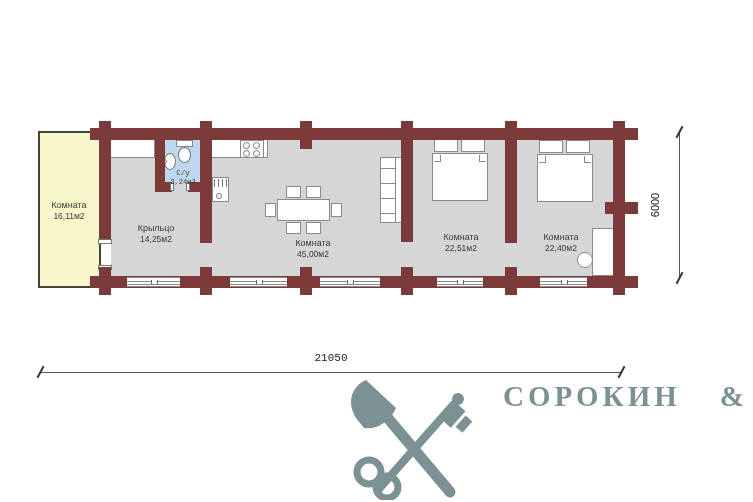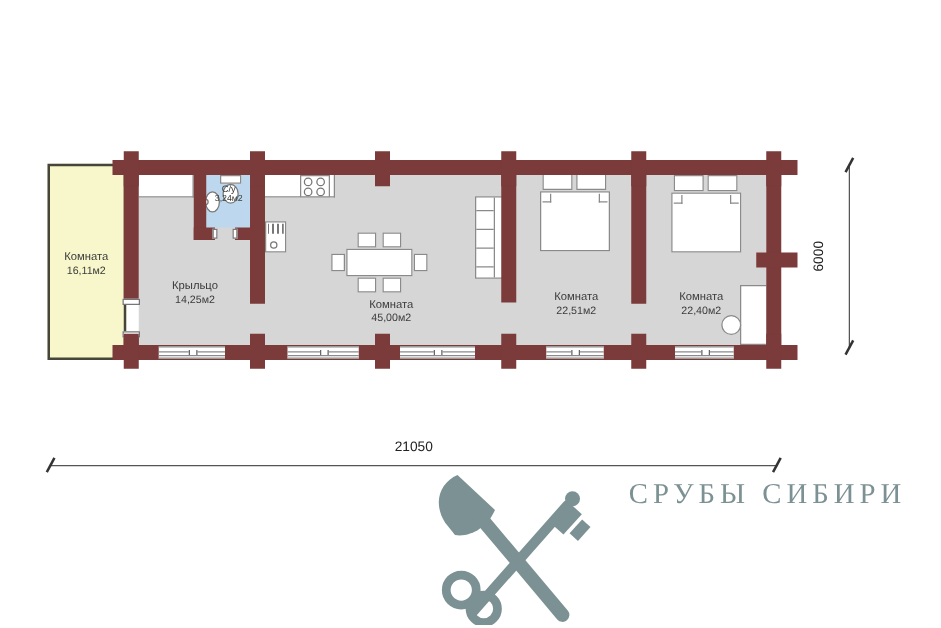--- a/index.html
+++ b/index.html
@@ -166,41 +166,41 @@
     </div>
 
   <div class="room-label" style="left:69px;top:211px;">
     <div>Комната</div>
     <div class="area">16,11м2</div>
   </div>
   <div class="room-label" style="left:156px;top:234px;">
     <div>Крыльцо</div>
     <div class="area">14,25м2</div>
   </div>
-  <div class="room-label small-label" style="left:183px;top:156px;">
+  <div class="room-label small-label" style="left:183px;top:178px;font-family:Liberation Mono, monospace;">
     <div>С/у</div>
     <div class="area">3,24м2</div>
   </div>
   <div class="room-label" style="left:313px;top:249px;">
     <div>Комната</div>
     <div class="area">45,00м2</div>
   </div>
   <div class="room-label" style="left:461px;top:243px;">
     <div>Комната</div>
     <div class="area">22,51м2</div>
   </div>
   <div class="room-label" style="left:561px;top:243px;">
     <div>Комната</div>
     <div class="area">22,40м2</div>
   </div>
 
   <div class="dim-line" style="left:40px;top:372px;width:582px;height:1px;"></div>
   <div class="dim-slash" style="left:34px;top:371px;"></div>
   <div class="dim-slash" style="left:615px;top:371px;"></div>
-  <div class="dim-text" style="left:331px;top:352px;transform:translateX(-50%);">21050</div>
+  <div class="dim-text" style="left:331px;top:352px;transform:translateX(-50%);font-family:Liberation Mono, monospace;">21050</div>
 
   <div class="dim-line" style="left:679px;top:132px;width:1px;height:146px;"></div>
   <div class="dim-slash" style="left:673px;top:131px;"></div>
   <div class="dim-slash" style="left:673px;top:277px;"></div>
   <div class="dim-text" style="left:655px;top:205px;transform:translate(-50%,-50%) rotate(-90deg);">6000</div>
 
   <svg style="position:absolute;left:342px;top:378px;" width="150" height="122" viewBox="0 0 150 122">
     <g fill="var(--logo)" stroke="var(--logo)">
 
       <path d="M14,40 C4,24 10,8 24,2 L54,30 C48,44 34,52 22,50 Z" stroke="none"></path>
@@ -215,16 +215,19 @@
         <rect x="100" y="40" width="22" height="10"></rect>
         <rect x="104" y="53" width="15" height="9"></rect>
       </g>
 
       <circle cx="27" cy="94" r="12" fill="none" stroke-width="7"></circle>
       <circle cx="45" cy="109" r="11" fill="none" stroke-width="7"></circle>
     </g>
   </svg>
 
   <div id="logo-text">
-    <div class="logo-l3">СРУБЫ СИБИРИ</div>
+    <div class="logo-l1">
+      <span>СОРОКИН</span>
+      <span>&amp;</span>
+    </div>
   </div>
 
 </div>
 
 </body></html>

